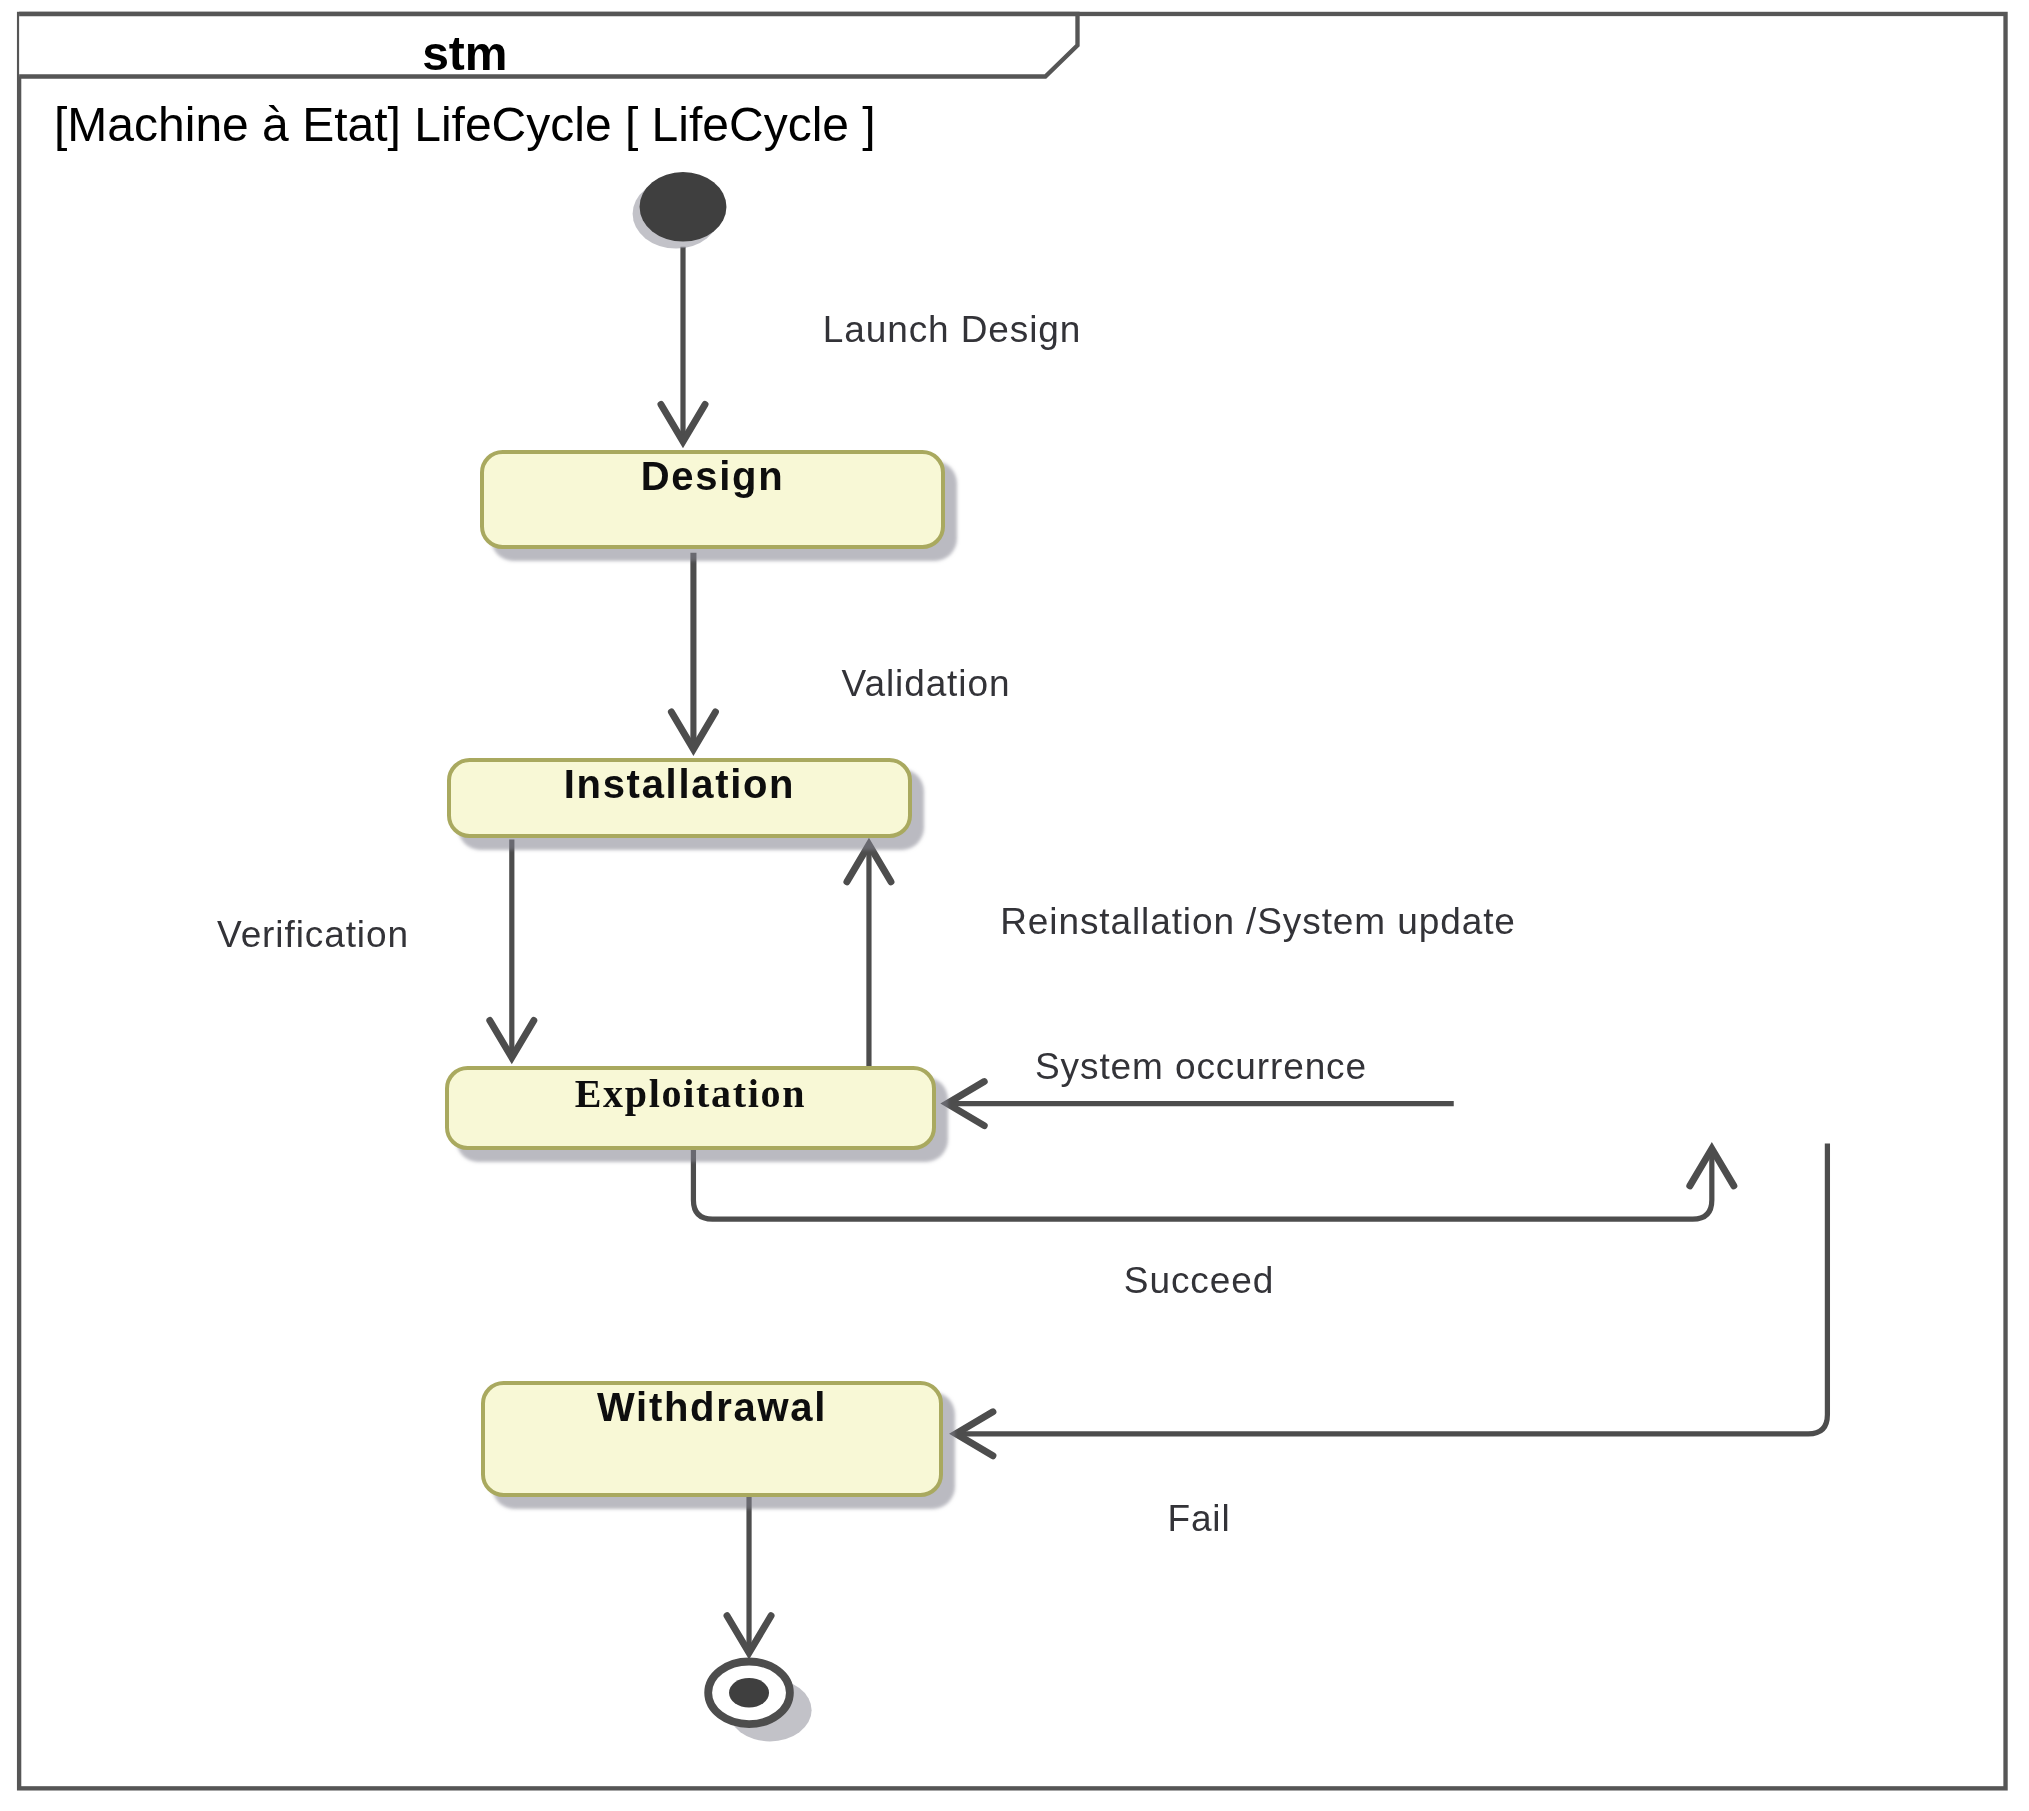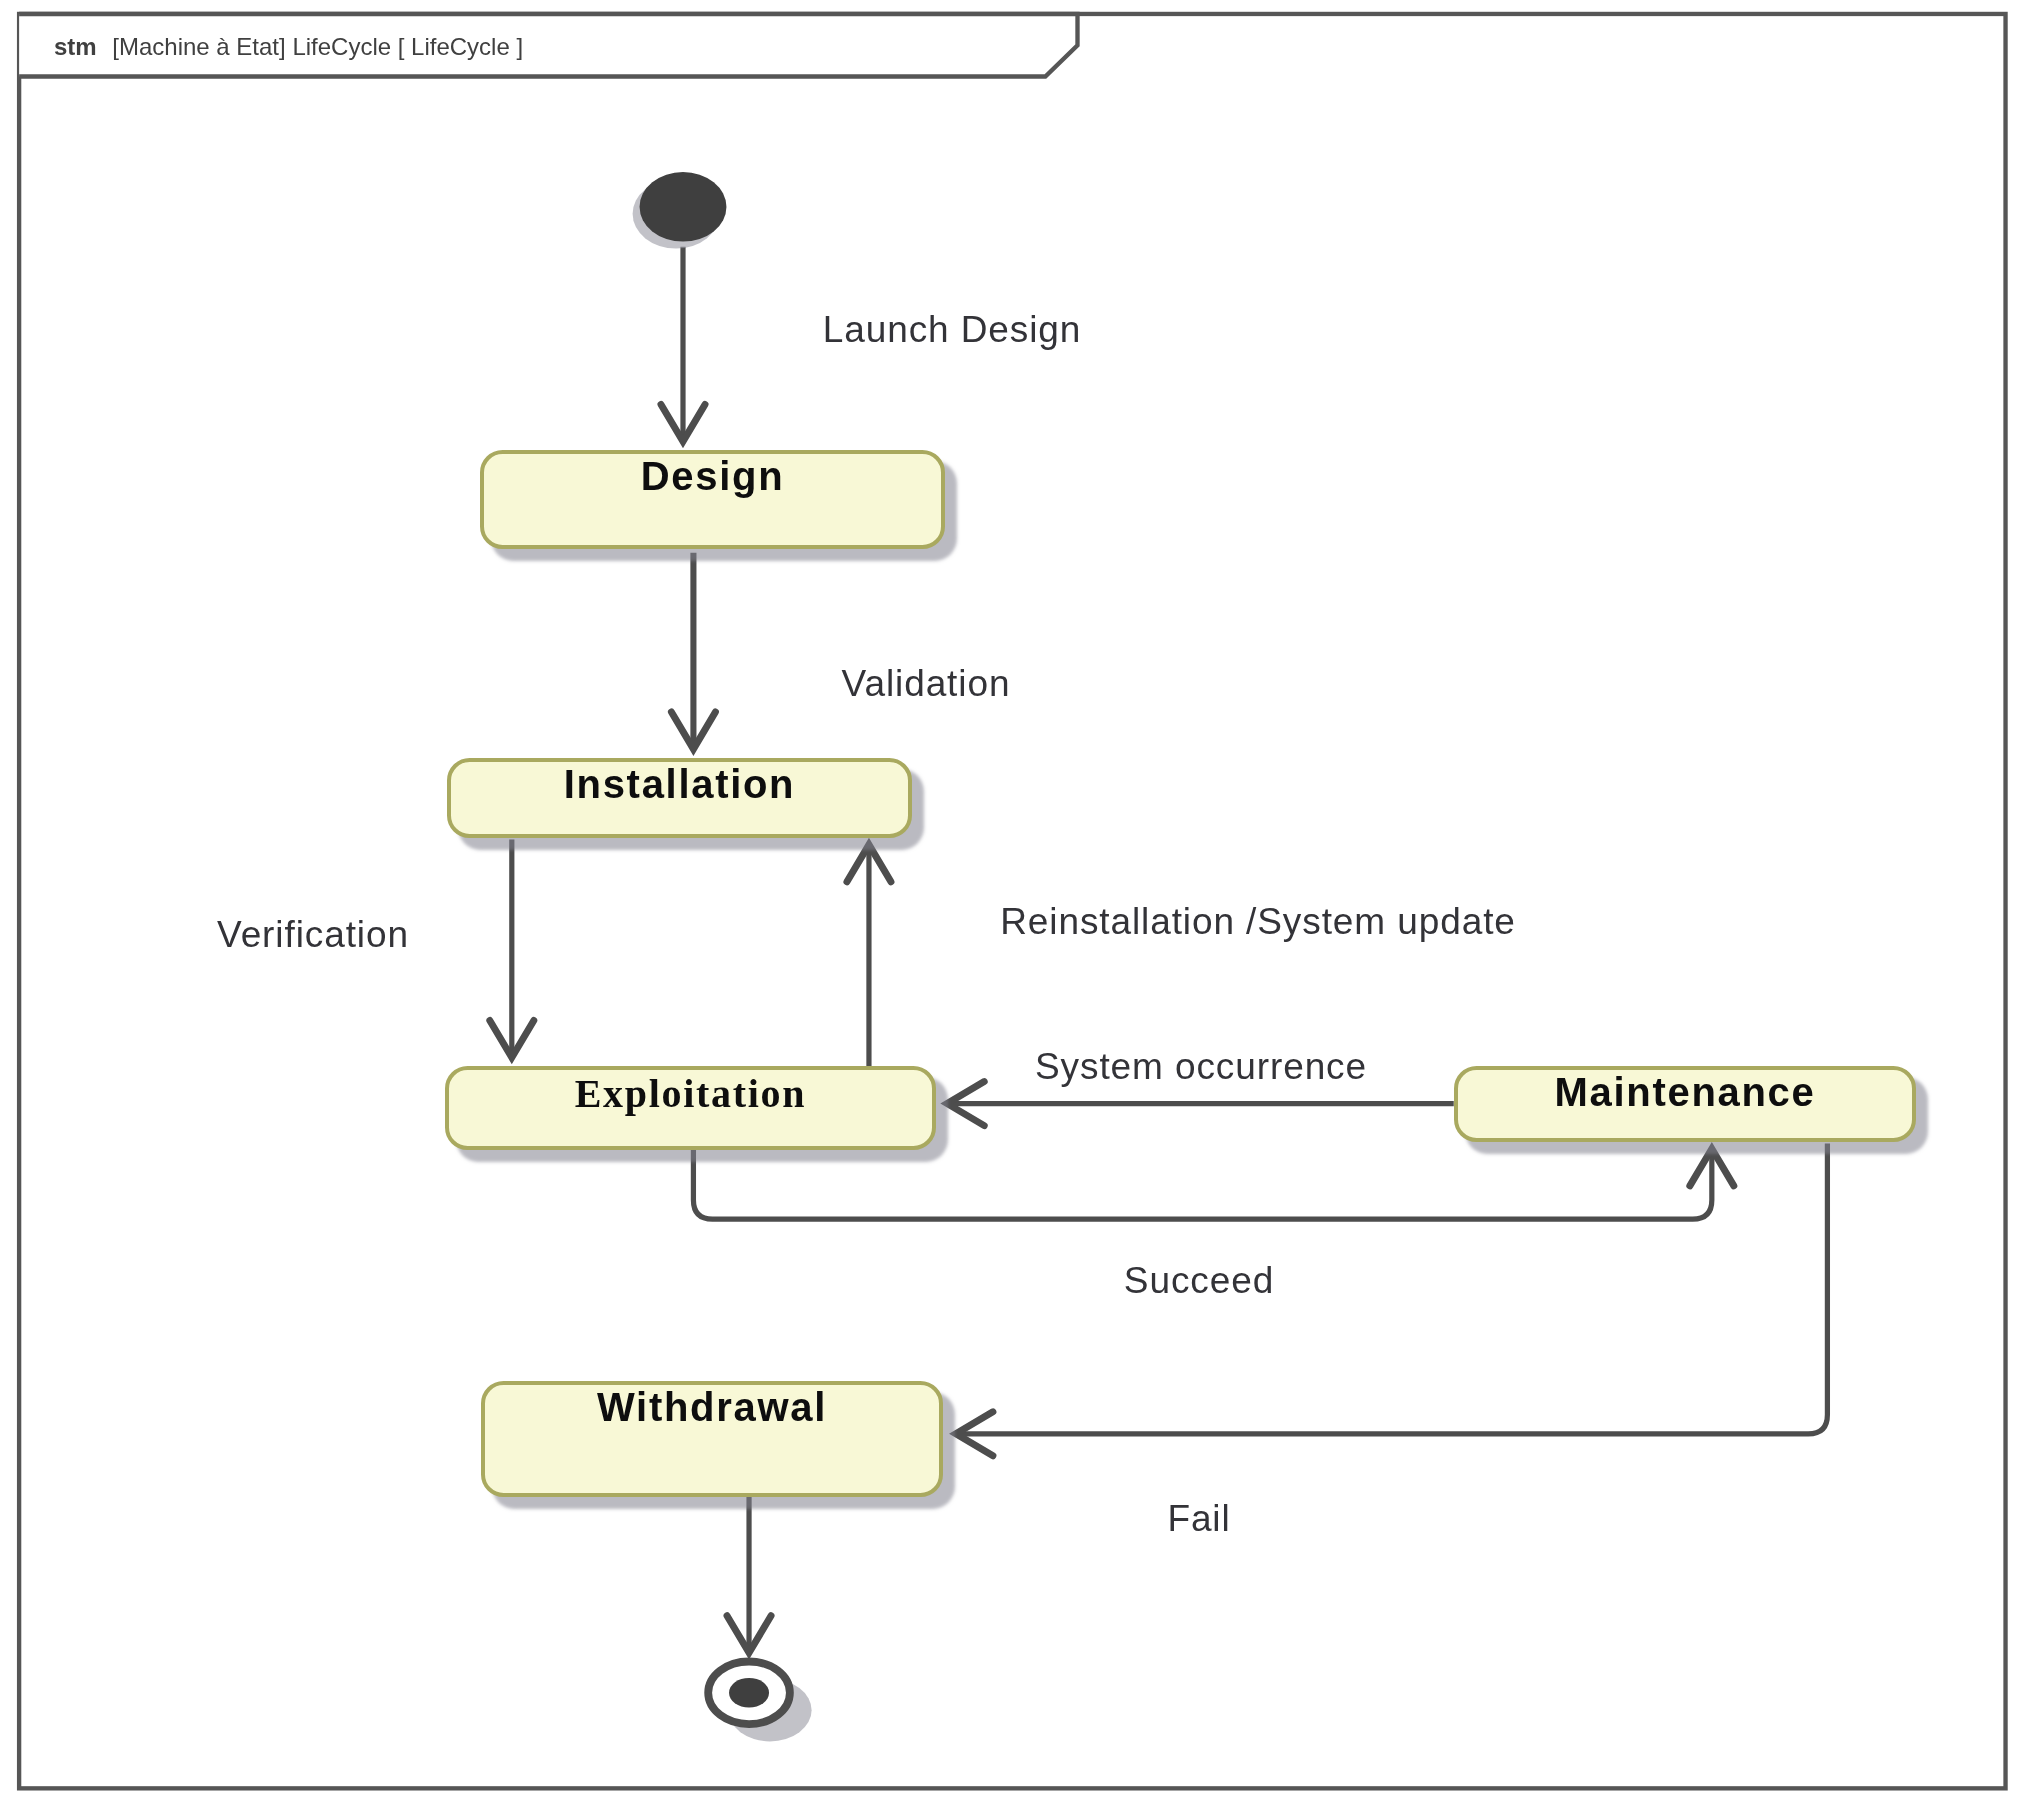--- a/index.html
+++ b/index.html
@@ -24,21 +24,21 @@
   .tlabel{
     position:absolute;
     transform:translate(-50%,-50%);
     font-size:37px;color:#333338;letter-spacing:0.9px;
     white-space:nowrap;
     margin-top:24px;
   }
   #frame-title{
     position:absolute;left:54px;top:26px;height:42px;
     display:flex;align-items:center;gap:15.6px;
-    font-size:24px;color:#404040;white-space:nowrap;
+    font-size:48px;color:#000000;white-space:nowrap;flex-direction:column;
   }
   #frame-title .kind{font-weight:700;}
 </style>
 </head>
 <body>
 
 <div id="canvas">
 
   <svg id="wires" viewBox="0 0 2335 2084">
     <defs>
@@ -78,23 +78,20 @@
   </div>
 
   <div class="state" style="left:447px;top:758px;width:465px;height:80px;">
     <span>Installation</span>
   </div>
 
   <div class="state" style="left:445px;top:1066px;width:491px;height:84px;font-family:Liberation Serif, serif;">
     <span>Exploitation</span>
   </div>
 
-  <div class="state" style="left:1454px;top:1066px;width:462px;height:76px;">
-    <span>Maintenance</span>
-  </div>
 
   <div class="state" style="left:481px;top:1381px;width:462px;height:116px;">
     <span>Withdrawal</span>
   </div>
 
   <div class="tlabel" style="left:952px;top:306px;">Launch Design</div>
   <div class="tlabel" style="left:926px;top:660px;">Validation</div>
   <div class="tlabel" style="left:313px;top:911px;">Verification</div>
   <div class="tlabel" style="left:1258px;top:898px;">Reinstallation /System update</div>
   <div class="tlabel" style="left:1201px;top:1043px;">System occurrence</div>

